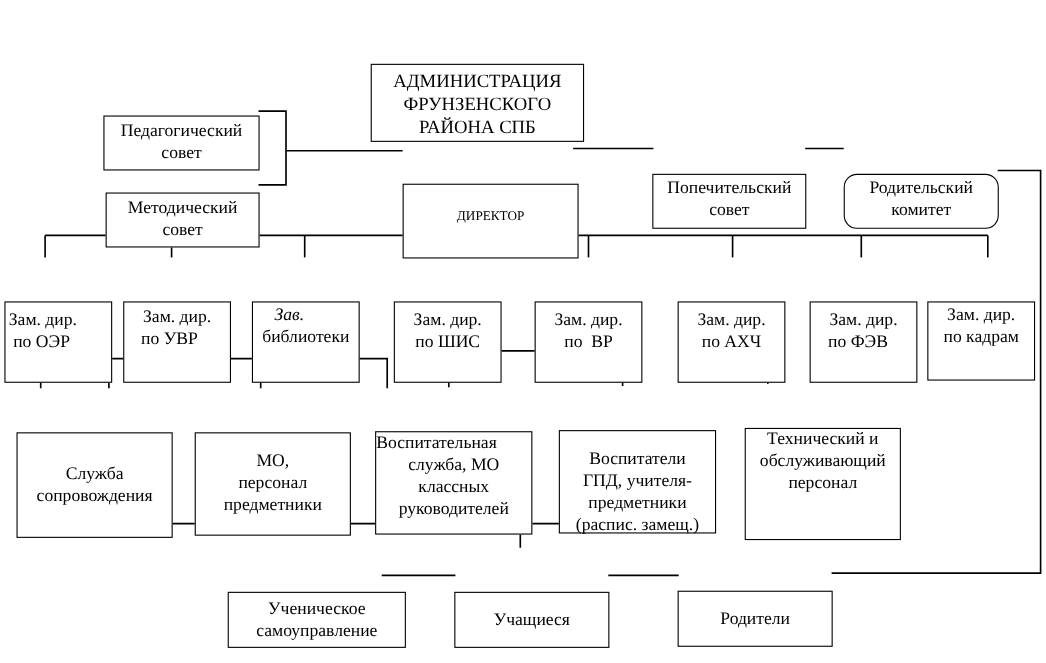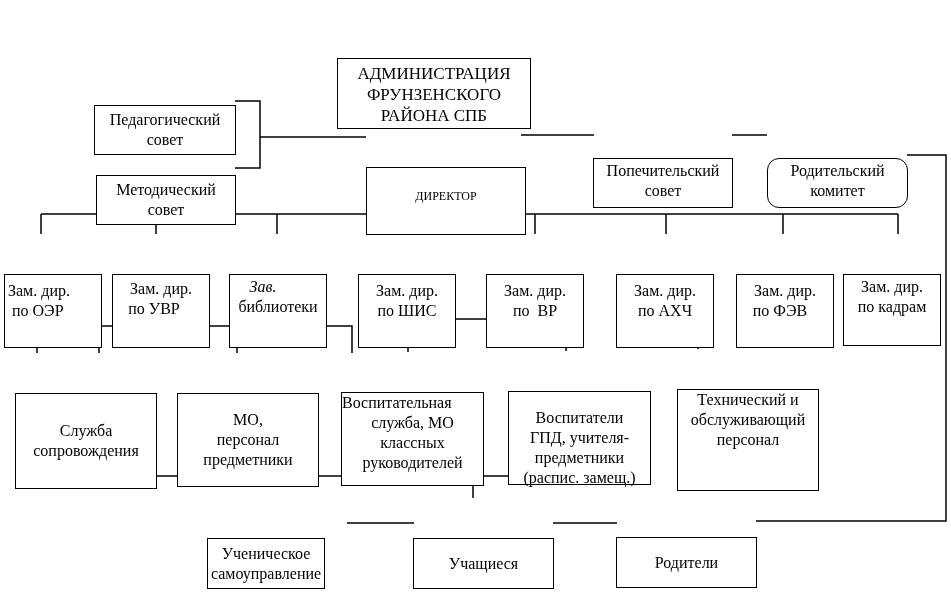--- a/index.html
+++ b/index.html
@@ -145,21 +145,21 @@
   <span>ГПД, учителя-</span>
   <span>предметники</span>
   <span>(распис. замещ.)</span>
 </div>
 <div class="box top" style="left:677px;top:349px;width:142px;height:102px;padding-top:0px;">
   <span>Технический и</span>
   <span>обслуживающий</span>
   <span>персонал</span>
 </div>
 
-<div class="box mid" style="left:207px;top:498px;width:118px;height:51px;">
+<div class="box mid" style="left:207px;top:498px;width:162px;height:51px;">
   <span>Ученическое</span>
   <span>самоуправление</span>
 </div>
 <div class="box mid" style="left:413px;top:498px;width:141px;height:51px;">
   <span>Учащиеся</span>
 </div>
 <div class="box mid" style="left:616px;top:497px;width:141px;height:51px;">
   <span>Родители</span>
 </div>
 

